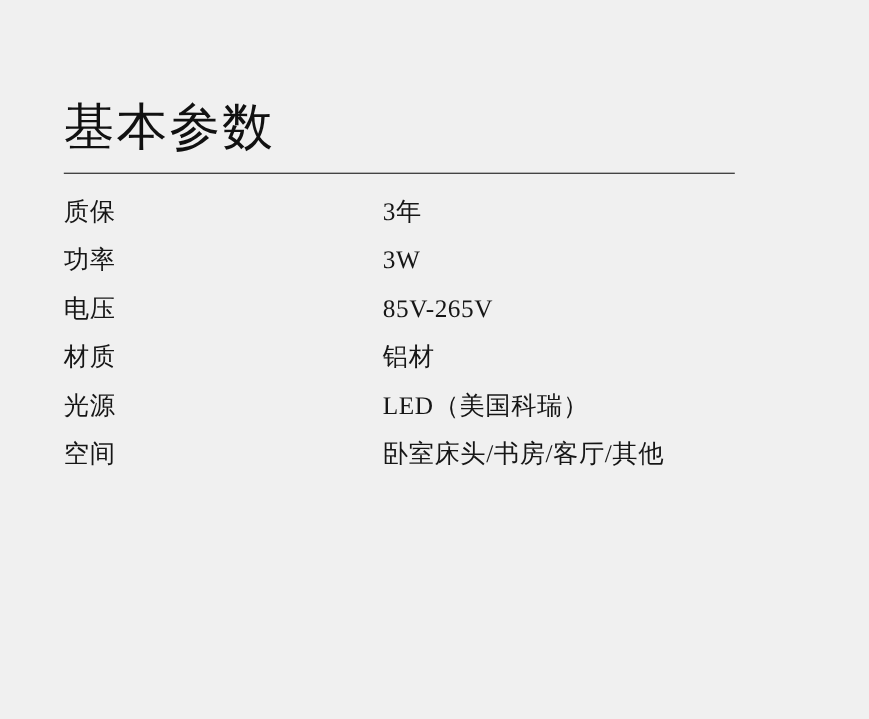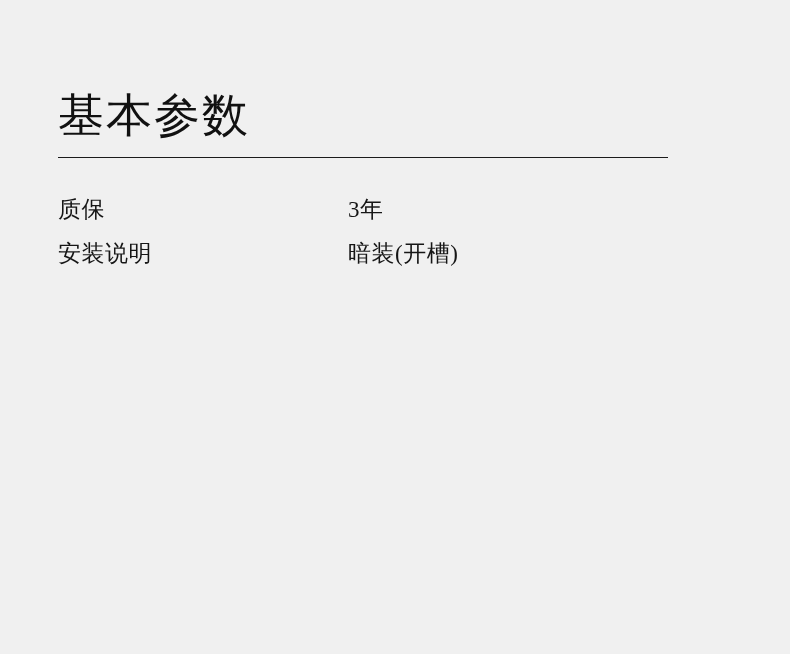--- a/index.html
+++ b/index.html
@@ -35,21 +35,21 @@
     position: absolute;
     left: 58px;
     top: 157px;
     width: 610px;
     height: 1px;
     background: #1b1b1b;
   }
   .spec-table {
     position: absolute;
     left: 58px;
-    top: 188px;
+    top: 171px;
     width: 640px;
     border-collapse: collapse;
   }
   .spec-table tr {
     height: 44px;
   }
   .spec-table td {
     padding: 0;
     vertical-align: middle;
     font-size: 23px;
@@ -75,19 +75,35 @@
 
   <div class="divider"></div>
 
   <table class="spec-table">
     <tbody>
       <tr>
         <td class="spec-label">质保</td>
         <td class="spec-value">3年</td>
       </tr>
       <tr>
-        <td class="spec-label">安装说明</td>
-        <td class="spec-value">暗装(开槽)</td>
+        <td class="spec-label">功率</td>
+        <td class="spec-value">3W</td>
+      </tr>
+      <tr>
+        <td class="spec-label">电压</td>
+        <td class="spec-value">85V-265V</td>
+      </tr>
+      <tr>
+        <td class="spec-label">材质</td>
+        <td class="spec-value">铝材</td>
+      </tr>
+      <tr>
+        <td class="spec-label">光源</td>
+        <td class="spec-value">LED（美国科瑞）</td>
+      </tr>
+      <tr>
+        <td class="spec-label">空间</td>
+        <td class="spec-value">卧室床头/书房/客厅/其他</td>
       </tr>
     </tbody>
   </table>
 
 </div>
 
 </body></html>

